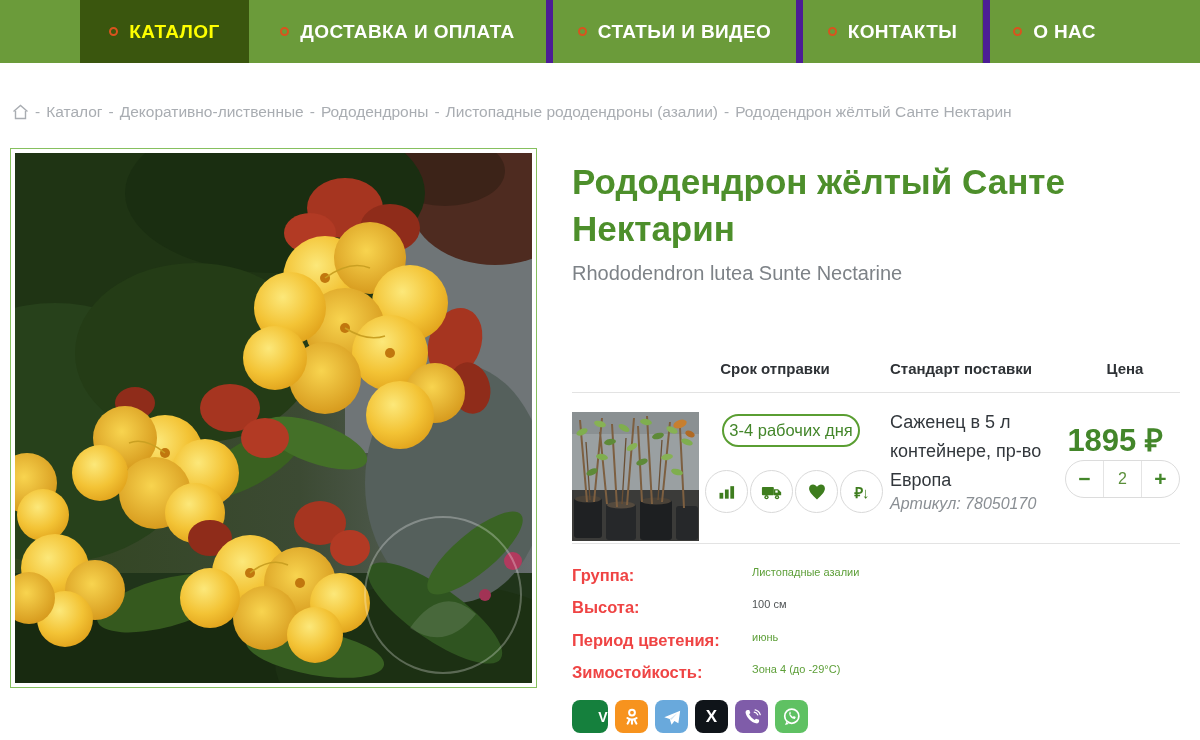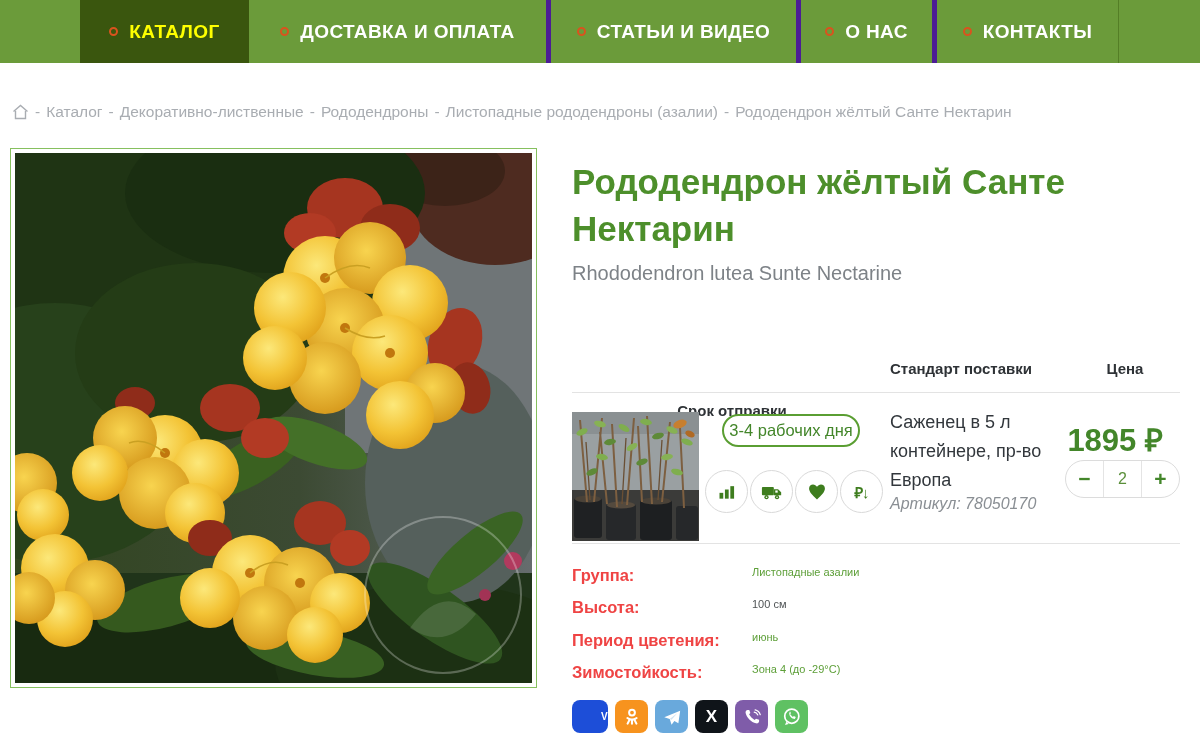--- a/index.html
+++ b/index.html
@@ -7,21 +7,21 @@
   body { font-family:"Liberation Sans", sans-serif; }
   #canvas { position:relative; width:1200px; height:740px; background:#fff; overflow:hidden; }
 
   
   .nav { position:absolute; left:0; top:0; width:1200px; height:63px; background:#6b9b3a; }
   .nav-inner { position:absolute; left:80px; top:0; height:63px; display:flex; }
   .nav-item { display:flex; align-items:center; justify-content:center; gap:11px;
               color:#ffffff; font-weight:bold; font-size:19px; letter-spacing:.4px; cursor:pointer; }
   .nav-item.active { background:#3a560e; color:#ffff00; }
   .w0{width:169px;} .w1{width:297px;} .w2{width:250px;} .w3{width:136px;} .w4{width:187px;}
-  .div-left { border-left:5px solid #4c1d95; }
+  .div-left { border-left:7px solid #4c1d95; }
   .div-right { border-right:1px solid #547e26; }
   .bullet { width:9px; height:9px; border:2px solid #d9531e; border-radius:50%; flex:0 0 auto; }
 
   
   .breadcrumb { position:absolute; left:12px; top:103px; display:flex; align-items:center; gap:6px;
                 font-size:15.5px; color:#a9adb2; white-space:nowrap; }
   .crumb { color:#a9adb2; text-decoration:none; }
   .crumb-sep { color:#a9adb2; }
 
   
@@ -29,21 +29,21 @@
                  border:1px solid #86c05e; background:#fff; padding:4px; }
   .photo-frame svg { display:block; width:100%; height:100%; }
 
   
   .title { position:absolute; left:572px; top:158px; width:600px;
            font-size:35px; line-height:47px; font-weight:bold; color:#4d8f2b; }
   .latin { position:absolute; left:572px; top:262px; font-size:20px; color:#7d8287; }
 
   
   .th { position:absolute; top:360px; font-size:15px; font-weight:bold; color:#2e3236; }
-  .th-shipping { left:662px; width:140px; text-align:center;margin-top:42px; }
+  .th-shipping { left:705px; width:140px; text-align:center; }
   .th-standard { left:890px; }
   .th-price { left:1085px; width:80px; text-align:center; }
   .hr { position:absolute; left:572px; width:608px; height:1px; background:#e3e3e3; }
   .hr1 { top:392px; } .hr2 { top:543px; }
 
   .thumb { position:absolute; left:572px; top:412px; width:127px; height:129px; cursor:pointer; }
   .thumb svg { display:block; width:100%; height:100%; }
 
   .badge { position:absolute; left:722px; top:414px; width:138px; height:33px;
            border:2px solid #5a9e32; border-radius:17px; color:#43862a; font-size:16.5px;
@@ -69,21 +69,21 @@
   
   .attr-label { position:absolute; left:572px; font-size:16.5px; font-weight:bold; color:#ef4444; }
   .attr-value { position:absolute; left:752px; font-size:11px; color:#5d9f38; text-decoration:none; }
   .attr-value.plain { color:#4f5355; }
   .r0{top:566px;} .r1{top:598px;} .r2{top:631px;} .r3{top:663px;}
 
   
   .socials { position:absolute; left:572px; top:700px; display:flex; gap:7px; }
   .soc { width:33px; height:33px; border-radius:8px; display:flex; align-items:center; justify-content:center;
          color:#fff; cursor:pointer; }
-  .soc-vk { background:#1d4ed8; font-weight:bold; font-size:10px;padding-left:36px; }
+  .soc-vk { background:#15803d; font-weight:bold; font-size:14px;padding-left:36px; }
   .soc-ok { background:#f7931e; }
   .soc-tg { background:#69a9dc; }
   .soc-x  { background:#0f1419; font-weight:bold; font-size:17px; }
   .soc-vb { background:#7f5ca9; }
   .soc-wa { background:#5fc163; }
 </style>
 </head>
 <body>
 
 <div id="canvas">
@@ -95,27 +95,27 @@
         <span>КАТАЛОГ</span>
       </div>
       <div class="nav-item w1">
         <span class="bullet"></span>
         <span>ДОСТАВКА И ОПЛАТА</span>
       </div>
       <div class="nav-item w2 div-left">
         <span class="bullet"></span>
         <span>СТАТЬИ И ВИДЕО</span>
       </div>
+      <div class="nav-item w4 div-left div-right">
+        <span class="bullet"></span>
+        <span>КОНТАКТЫ</span>
+      </div>
       <div class="nav-item w3 div-left">
         <span class="bullet"></span>
         <span>О НАС</span>
-      </div>
-      <div class="nav-item w4 div-left div-right">
-        <span class="bullet"></span>
-        <span>КОНТАКТЫ</span>
       </div>
     </div>
   </div>
 
   <div class="breadcrumb">
     <span style="display:flex;align-items:center;">
       <svg width="17" height="16" viewBox="0 0 17 16" fill="none" stroke="#a9adb2" stroke-width="1.4">
         <path d="M1.5 7.5 L8.5 1.5 L15.5 7.5"></path>
         <path d="M3.5 6.8 V14.5 H13.5 V6.8"></path>
       </svg>

